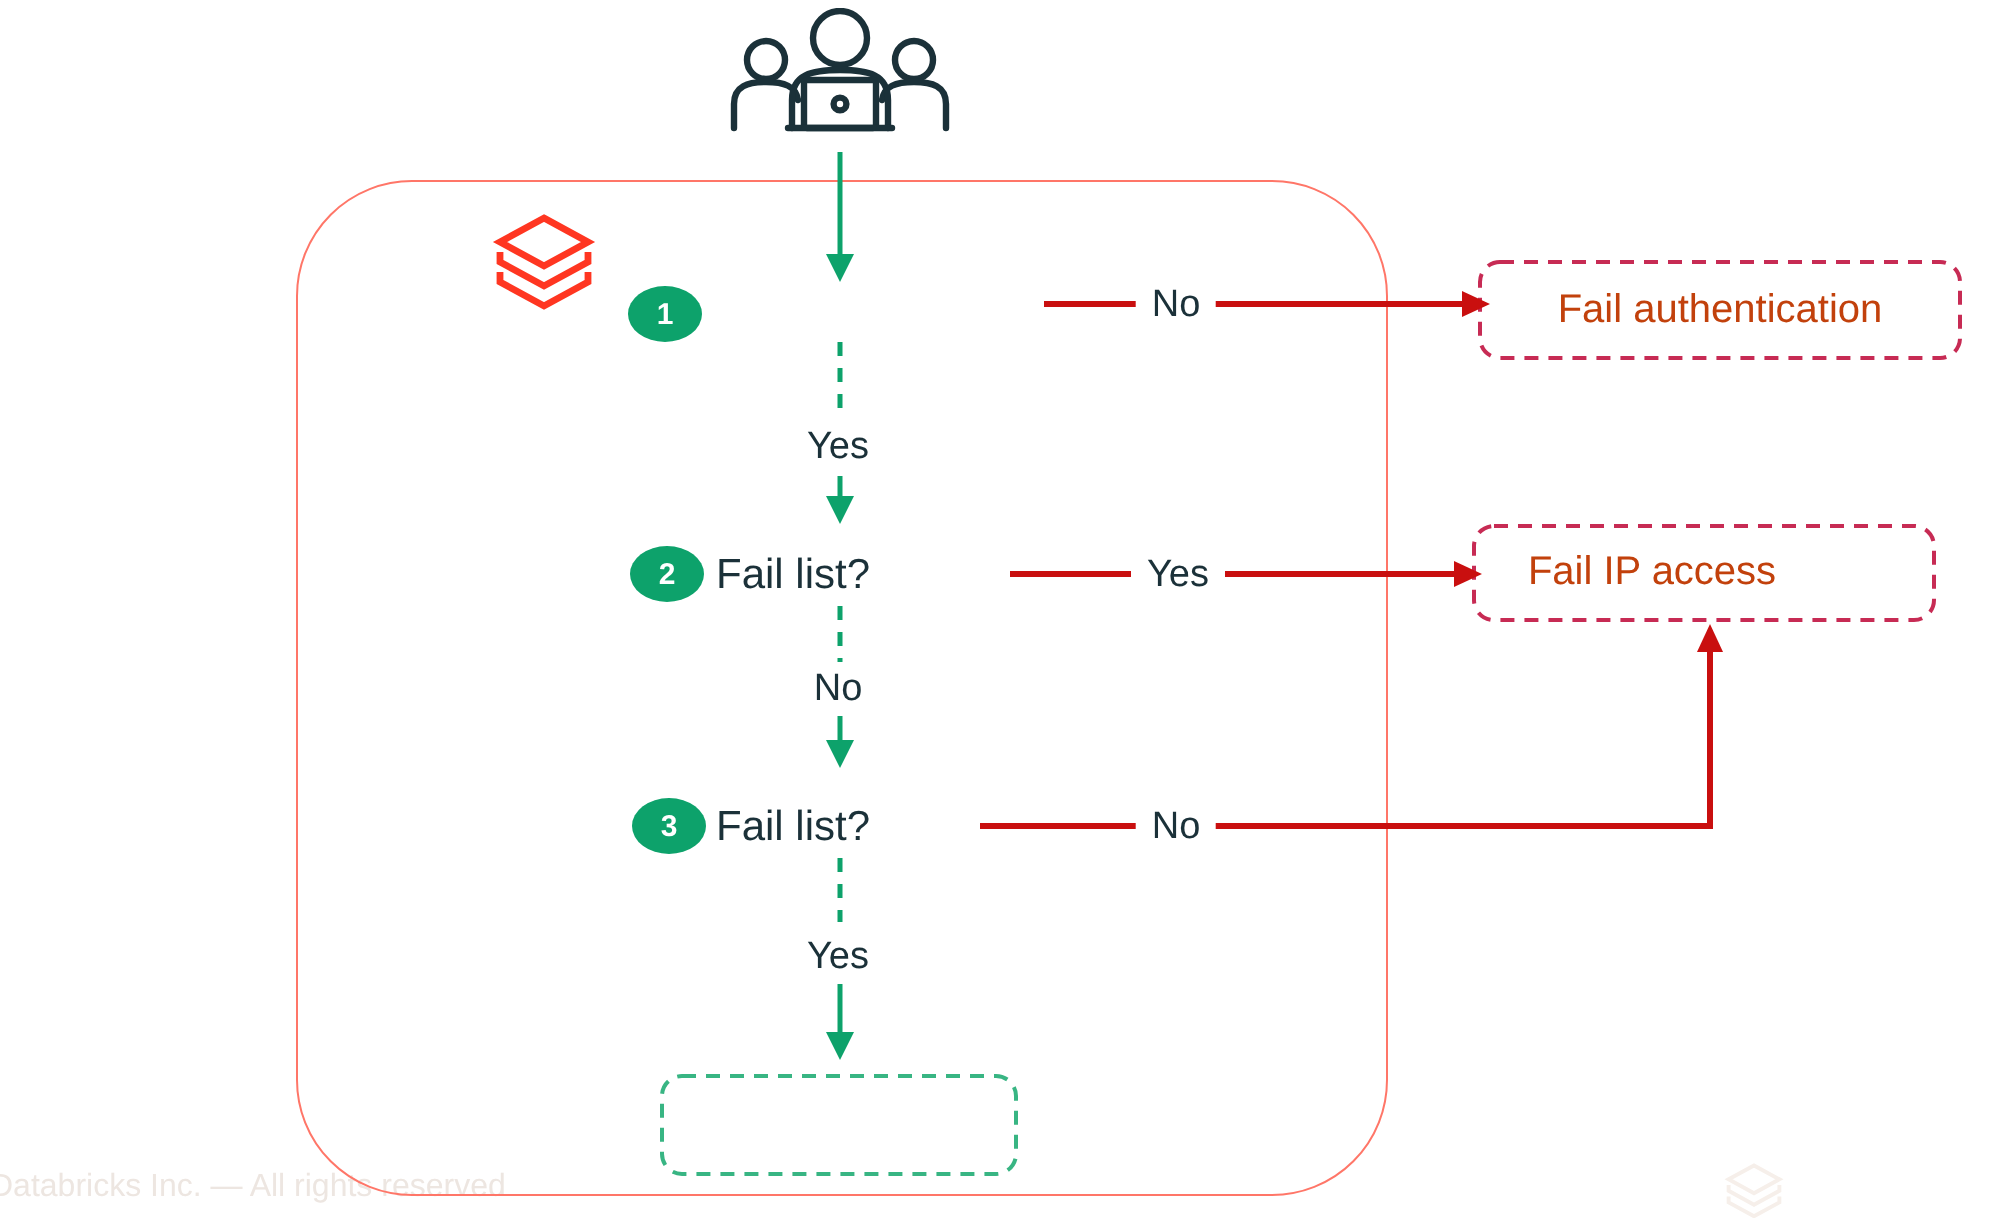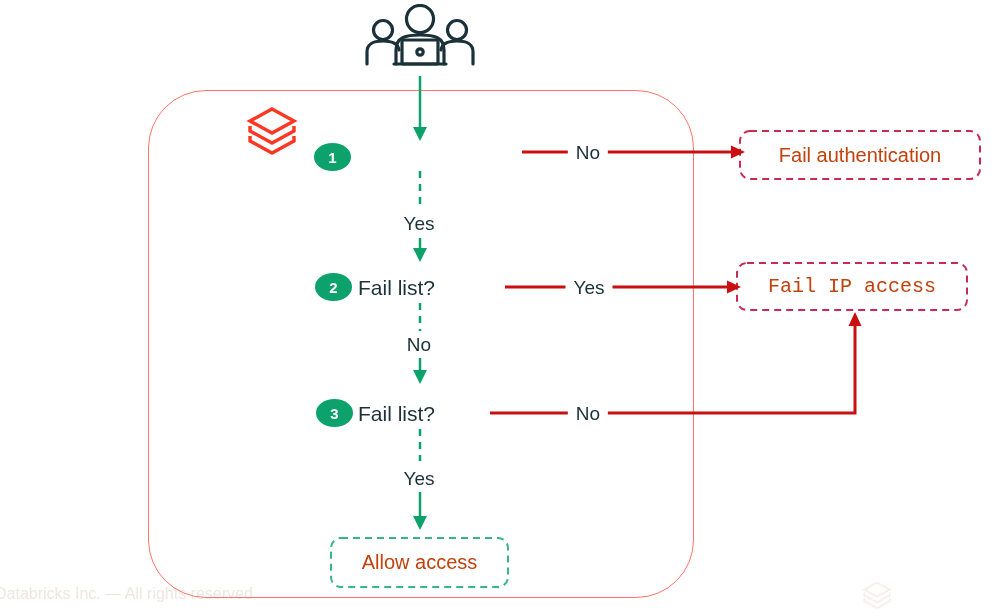--- a/index.html
+++ b/index.html
@@ -151,16 +151,15 @@
 
   <div class="abs edge-label" style="left:588px; top:153px;">No</div>
   <div class="abs edge-label" style="left:589px; top:288px;">Yes</div>
   <div class="abs edge-label" style="left:588px; top:414px;">No</div>
 
   <div class="abs edge-label" style="left:419px; top:224px;">Yes</div>
   <div class="abs edge-label" style="left:419px; top:345px;">No</div>
   <div class="abs edge-label" style="left:419px; top:479px;">Yes</div>
 
   <div class="abs outcome-text" style="left:740px; top:131px; width:240px; height:48px;">Fail authentication</div>
-  <div class="abs outcome-text" style="left:737px; top:263px; width:230px; height:47px;font-family:Liberation Mono, monospace;">Fail IP access</div>
-  <div class="abs outcome-text" style="left:331px; top:538px; width:177px; height:49px;">Allow access</div>
+  <div class="abs outcome-text" style="left:711px; top:263px; width:230px; height:47px;">Fail IP access</div>
 
 </div>
 
 </body></html>

